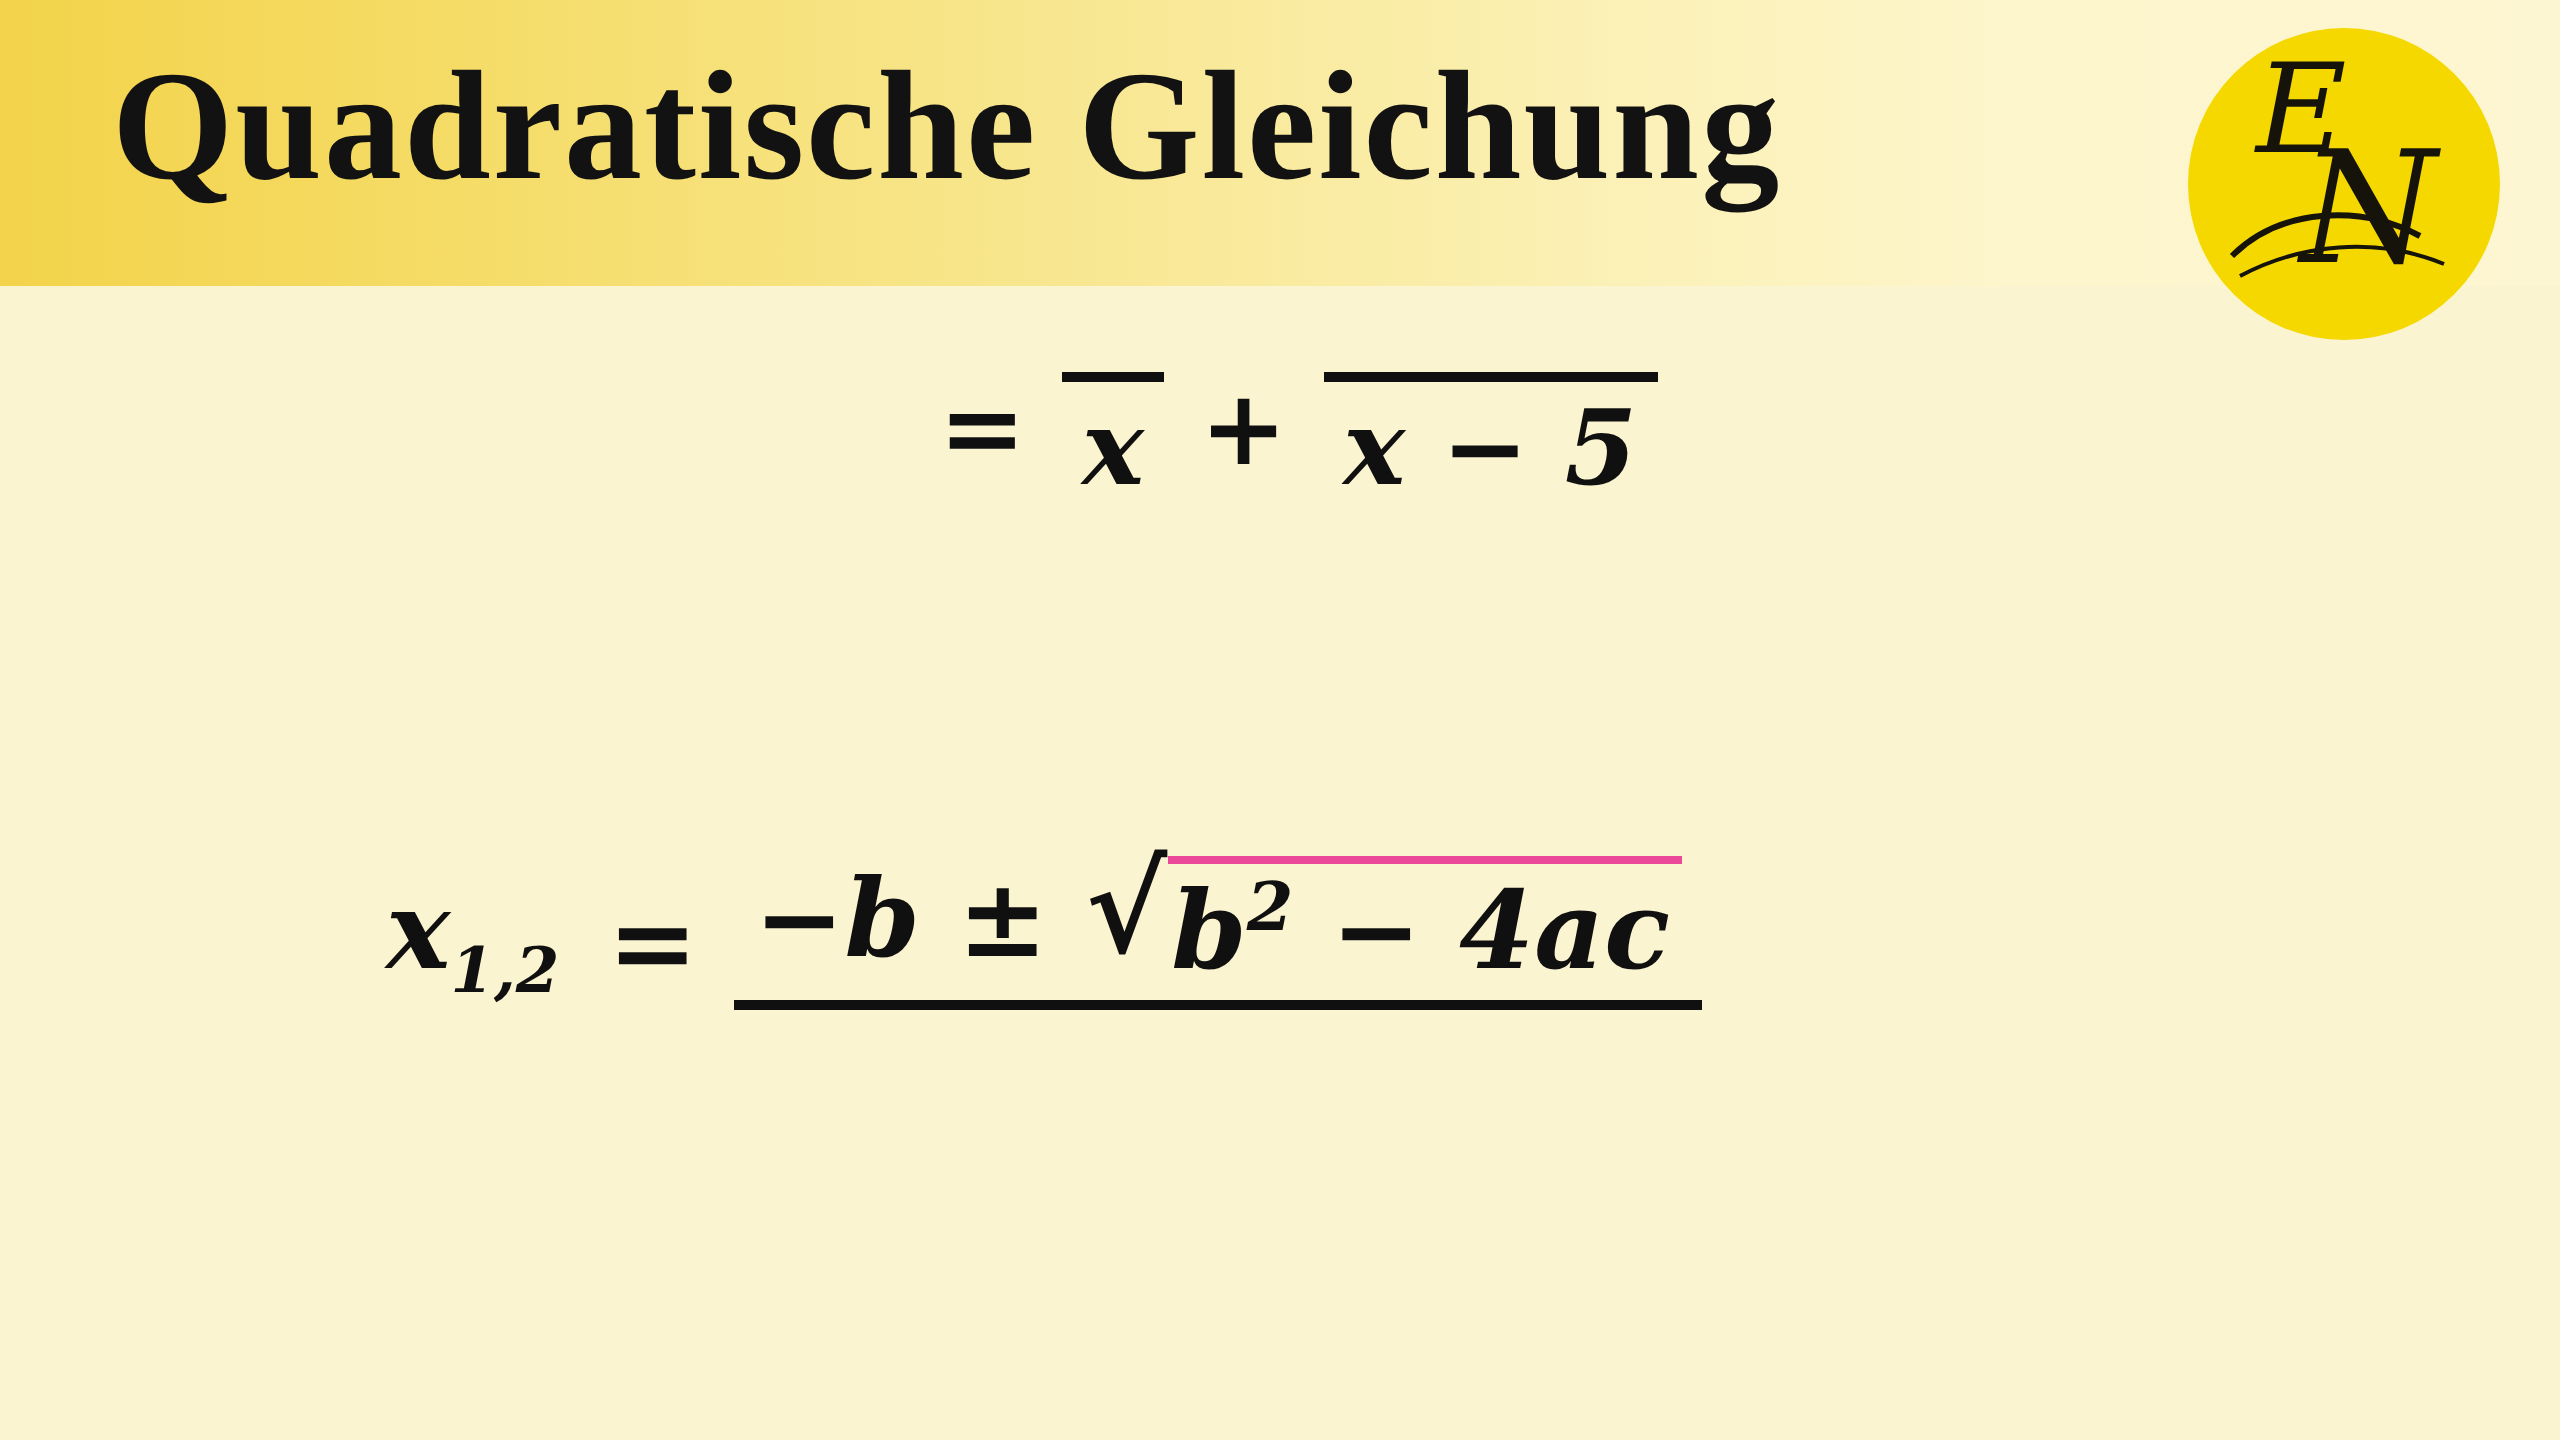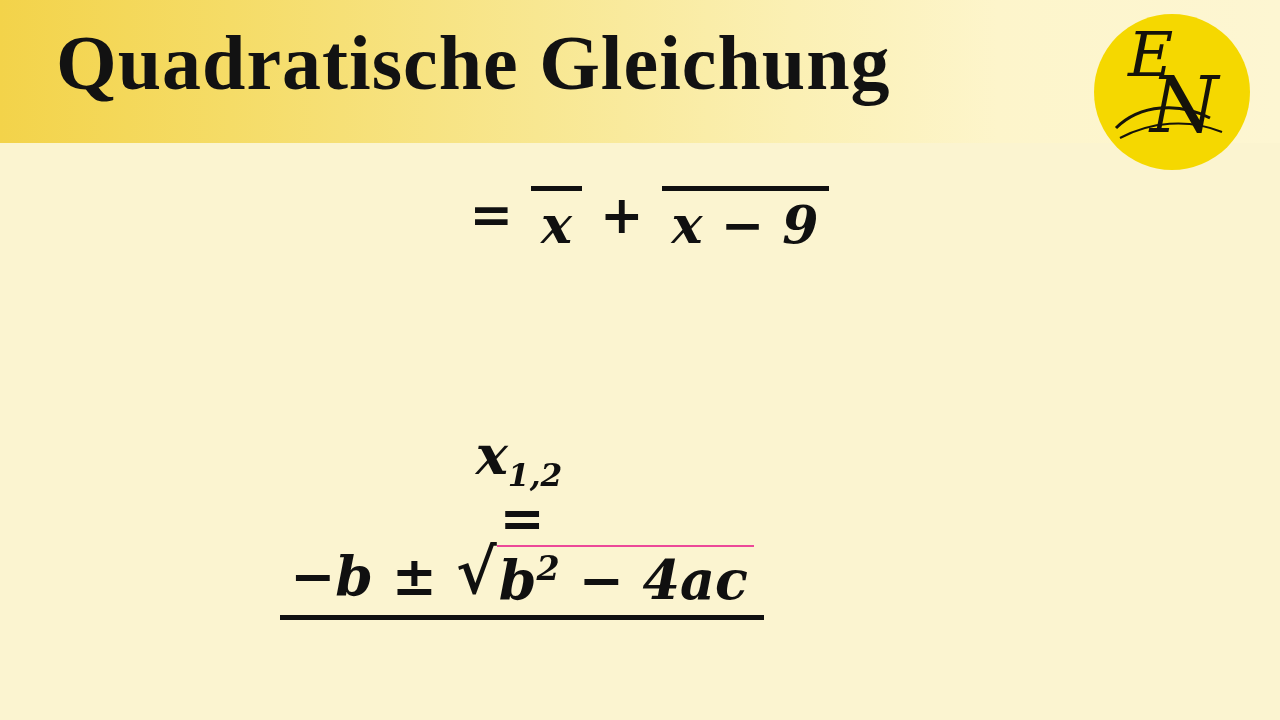--- a/index.html
+++ b/index.html
@@ -150,40 +150,39 @@
     font-size: 52px;
   }
 
   
   .equation-2 {
     position: absolute;
     left: 0;
     top: 428px;
     width: 1044px;
     font-size: 54px;
-    flex-direction: column;
   }
   .equation-2 .lhs {
     white-space: nowrap;
     padding-right: 6px;
   }
   .radical {
     display: inline-flex;
     align-items: stretch;
     white-space: nowrap;
   }
   .radical .sign {
     font-style: normal;
     font-size: 62px;
     line-height: 0.95;
     position: relative;
     top: -2px;
   }
   .radical .radicand {
-    border-top: 2px solid #ec4899;
+    border-top: 4px solid #ec4899;
     padding: 5px 6px 0 2px;
     white-space: nowrap;
   }
 </style>
 </head>
 <body>
 
 <div class="page">
 
   <div class="header">
@@ -208,21 +207,21 @@
 
     <div class="frac">
       <div class="bar"></div>
       <div class="den">x</div>
     </div>
 
     <div class="op">+</div>
 
     <div class="frac">
       <div class="bar"></div>
-      <div class="den">x − 9</div>
+      <div class="den">x − 5</div>
     </div>
 
   </div>
 
   <div class="equation-2 math row">
 
     <div class="lhs">
       <span>x</span><sub class="idx">1,2</sub>
     </div>
 

